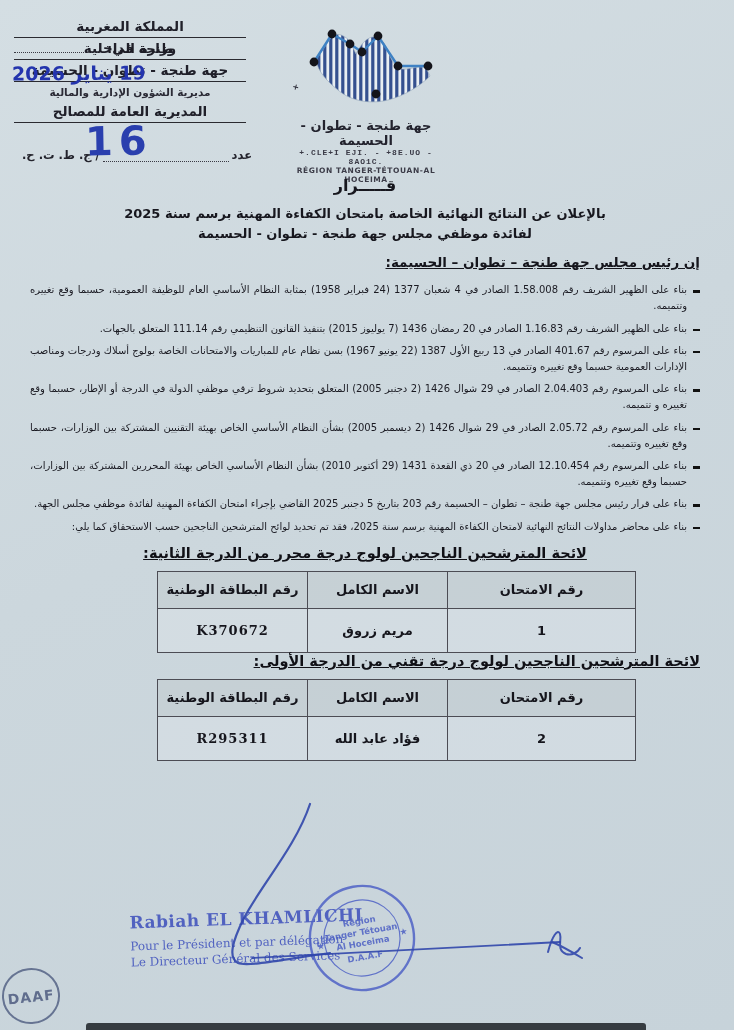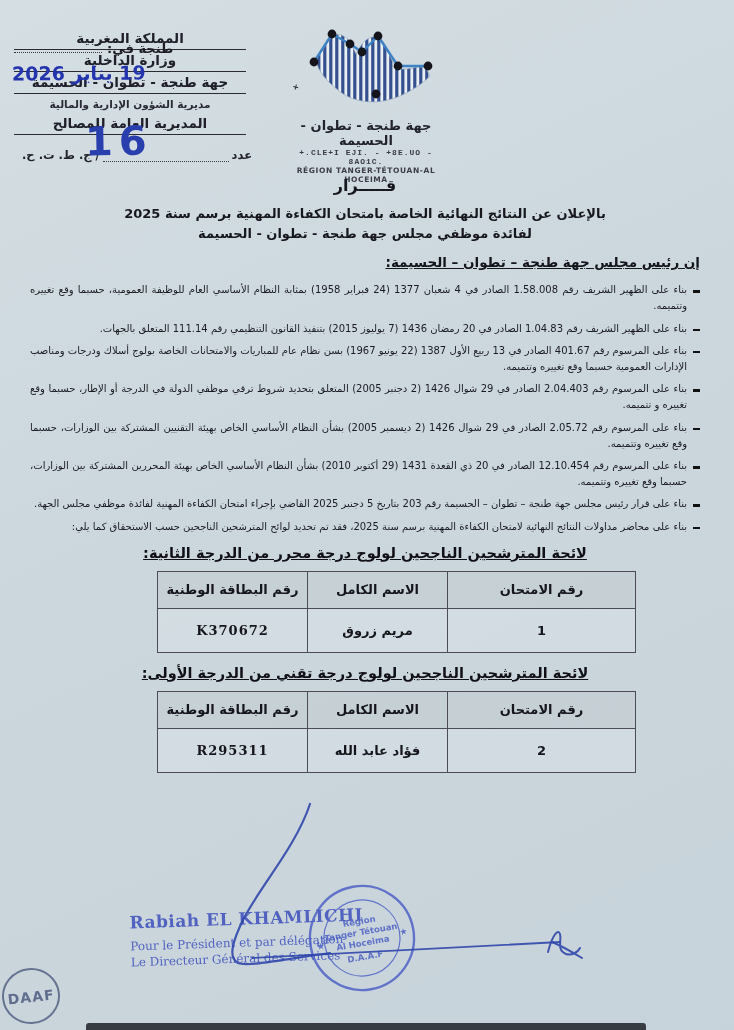--- a/index.html
+++ b/index.html
@@ -7,21 +7,21 @@
   body { font-family:"DejaVu Sans", sans-serif; }
 
   .page {
     position:relative; width:734px; height:1030px; margin:0 auto;
     background:linear-gradient(155deg,#d4dee3 0%,#ccd7dd 45%,#c7d3da 100%);
     overflow:hidden; color:#19191c;
     direction:rtl;
   }
 
   
-  .hdr-right { position:absolute; top:28px; left:14px; width:232px; text-align:center; direction:rtl; }
+  .hdr-right { position:absolute; top:16px; left:14px; width:232px; text-align:center; direction:rtl; }
   .hdr-right .hline { font-weight:bold; font-size:13.5px; padding:2px 6px 3px; border-bottom:1.2px solid #2a2a30; color:#20202a; }
   .hdr-right .hline.small { font-size:10.5px; border-bottom:none; padding-top:4px; font-weight:bold; color:#2b2b36; }
 
   .num-line { position:absolute; top:148px; left:22px; width:230px; direction:rtl; font-size:11.5px; font-weight:bold; color:#23232c; display:flex; align-items:flex-end; gap:3px; }
   .num-line .dots { flex:1; border-bottom:1.5px dotted #3a3a44; height:11px; }
   .num-stamp { position:absolute; top:118px; left:85px; color:#2a3fae; font-size:40px; font-weight:bold; letter-spacing:6px; transform:rotate(-1deg); font-family:"DejaVu Sans", sans-serif; }
 
   .date-block { position:absolute; top:38px; right:560px; width:160px; white-space:nowrap; direction:rtl; text-align:left; }
   .date-label { font-size:13px; font-weight:bold; color:#1d1d26; }
   .date-dots  { display:inline-block; width:88px; border-bottom:1.5px dotted #3a3a44; height:10px; }
@@ -129,21 +129,21 @@
   <div class="content">
     <div class="doc-title">قـــــرار</div>
     <div class="doc-sub">
       <div>بالإعلان عن النتائج النهائية الخاصة بامتحان الكفاءة المهنية برسم سنة 2025</div>
       <div>لفائدة موظفي مجلس جهة طنجة - تطوان - الحسيمة</div>
     </div>
     <div class="doc-intro">إن رئيس مجلس جهة طنجة – تطوان – الحسيمة:</div>
 
     <ul class="wherefore">
       <li>بناء على الظهير الشريف رقم 1.58.008 الصادر في 4 شعبان 1377 (24 فبراير 1958) بمثابة النظام الأساسي العام للوظيفة العمومية، حسبما وقع تغييره وتتميمه.</li>
-      <li>بناء على الظهير الشريف رقم 1.04.83 الصادر في 20 رمضان 1436 (7 يوليوز 2015) بتنفيذ القانون التنظيمي رقم 111.14 المتعلق بالجهات.</li>
+      <li>بناء على الظهير الشريف رقم 1.16.83 الصادر في 20 رمضان 1436 (7 يوليوز 2015) بتنفيذ القانون التنظيمي رقم 111.14 المتعلق بالجهات.</li>
       <li>بناء على المرسوم رقم 401.67 الصادر في 13 ربيع الأول 1387 (22 يونيو 1967) بسن نظام عام للمباريات والامتحانات الخاصة بولوج أسلاك ودرجات ومناصب الإدارات العمومية حسبما وقع تغييره وتتميمه.</li>
       <li>بناء على المرسوم رقم 2.04.403 الصادر في 29 شوال 1426 (2 دجنبر 2005) المتعلق بتحديد شروط ترقي موظفي الدولة في الدرجة أو الإطار، حسبما وقع تغييره و تتميمه.</li>
       <li>بناء على المرسوم رقم 2.05.72 الصادر في 29 شوال 1426 (2 ديسمبر 2005) بشأن النظام الأساسي الخاص بهيئة التقنيين المشتركة بين الوزارات، حسبما وقع تغييره وتتميمه.</li>
       <li>بناء على المرسوم رقم 12.10.454 الصادر في 20 ذي القعدة 1431 (29 أكتوبر 2010) بشأن النظام الأساسي الخاص بهيئة المحررين المشتركة بين الوزارات، حسبما وقع تغييره وتتميمه.</li>
       <li>بناء على قرار رئيس مجلس جهة طنجة – تطوان – الحسيمة رقم 203 بتاريخ 5 دجنبر 2025 القاضي بإجراء امتحان الكفاءة المهنية لفائدة موظفي مجلس الجهة.</li>
       <li>بناء على محاضر مداولات النتائج النهائية لامتحان الكفاءة المهنية برسم سنة 2025، فقد تم تحديد لوائح المترشحين الناجحين حسب الاستحقاق كما يلي:</li>
     </ul>
 
     <div class="list-heading">لائحة المترشحين الناجحين لولوج درجة محرر من الدرجة الثانية:</div>
     <table class="results">
@@ -156,21 +156,21 @@
       </thead>
       <tbody>
         <tr>
           <td>1</td>
           <td>مريم زروق</td>
           <td class="latin">K370672</td>
         </tr>
       </tbody>
     </table>
 
-    <div class="list-heading" style="margin-top:12px;">لائحة المترشحين الناجحين لولوج درجة تقني من الدرجة الأولى:</div>
+    <div class="list-heading" style="margin-top:0;text-align:right;">لائحة المترشحين الناجحين لولوج درجة تقني من الدرجة الأولى:</div>
     <table class="results">
       <thead>
         <tr>
           <th class="col-exam">رقم الامتحان</th>
           <th class="col-name">الاسم الكامل</th>
           <th class="col-cin">رقم البطاقة الوطنية</th>
         </tr>
       </thead>
       <tbody>
         <tr>

